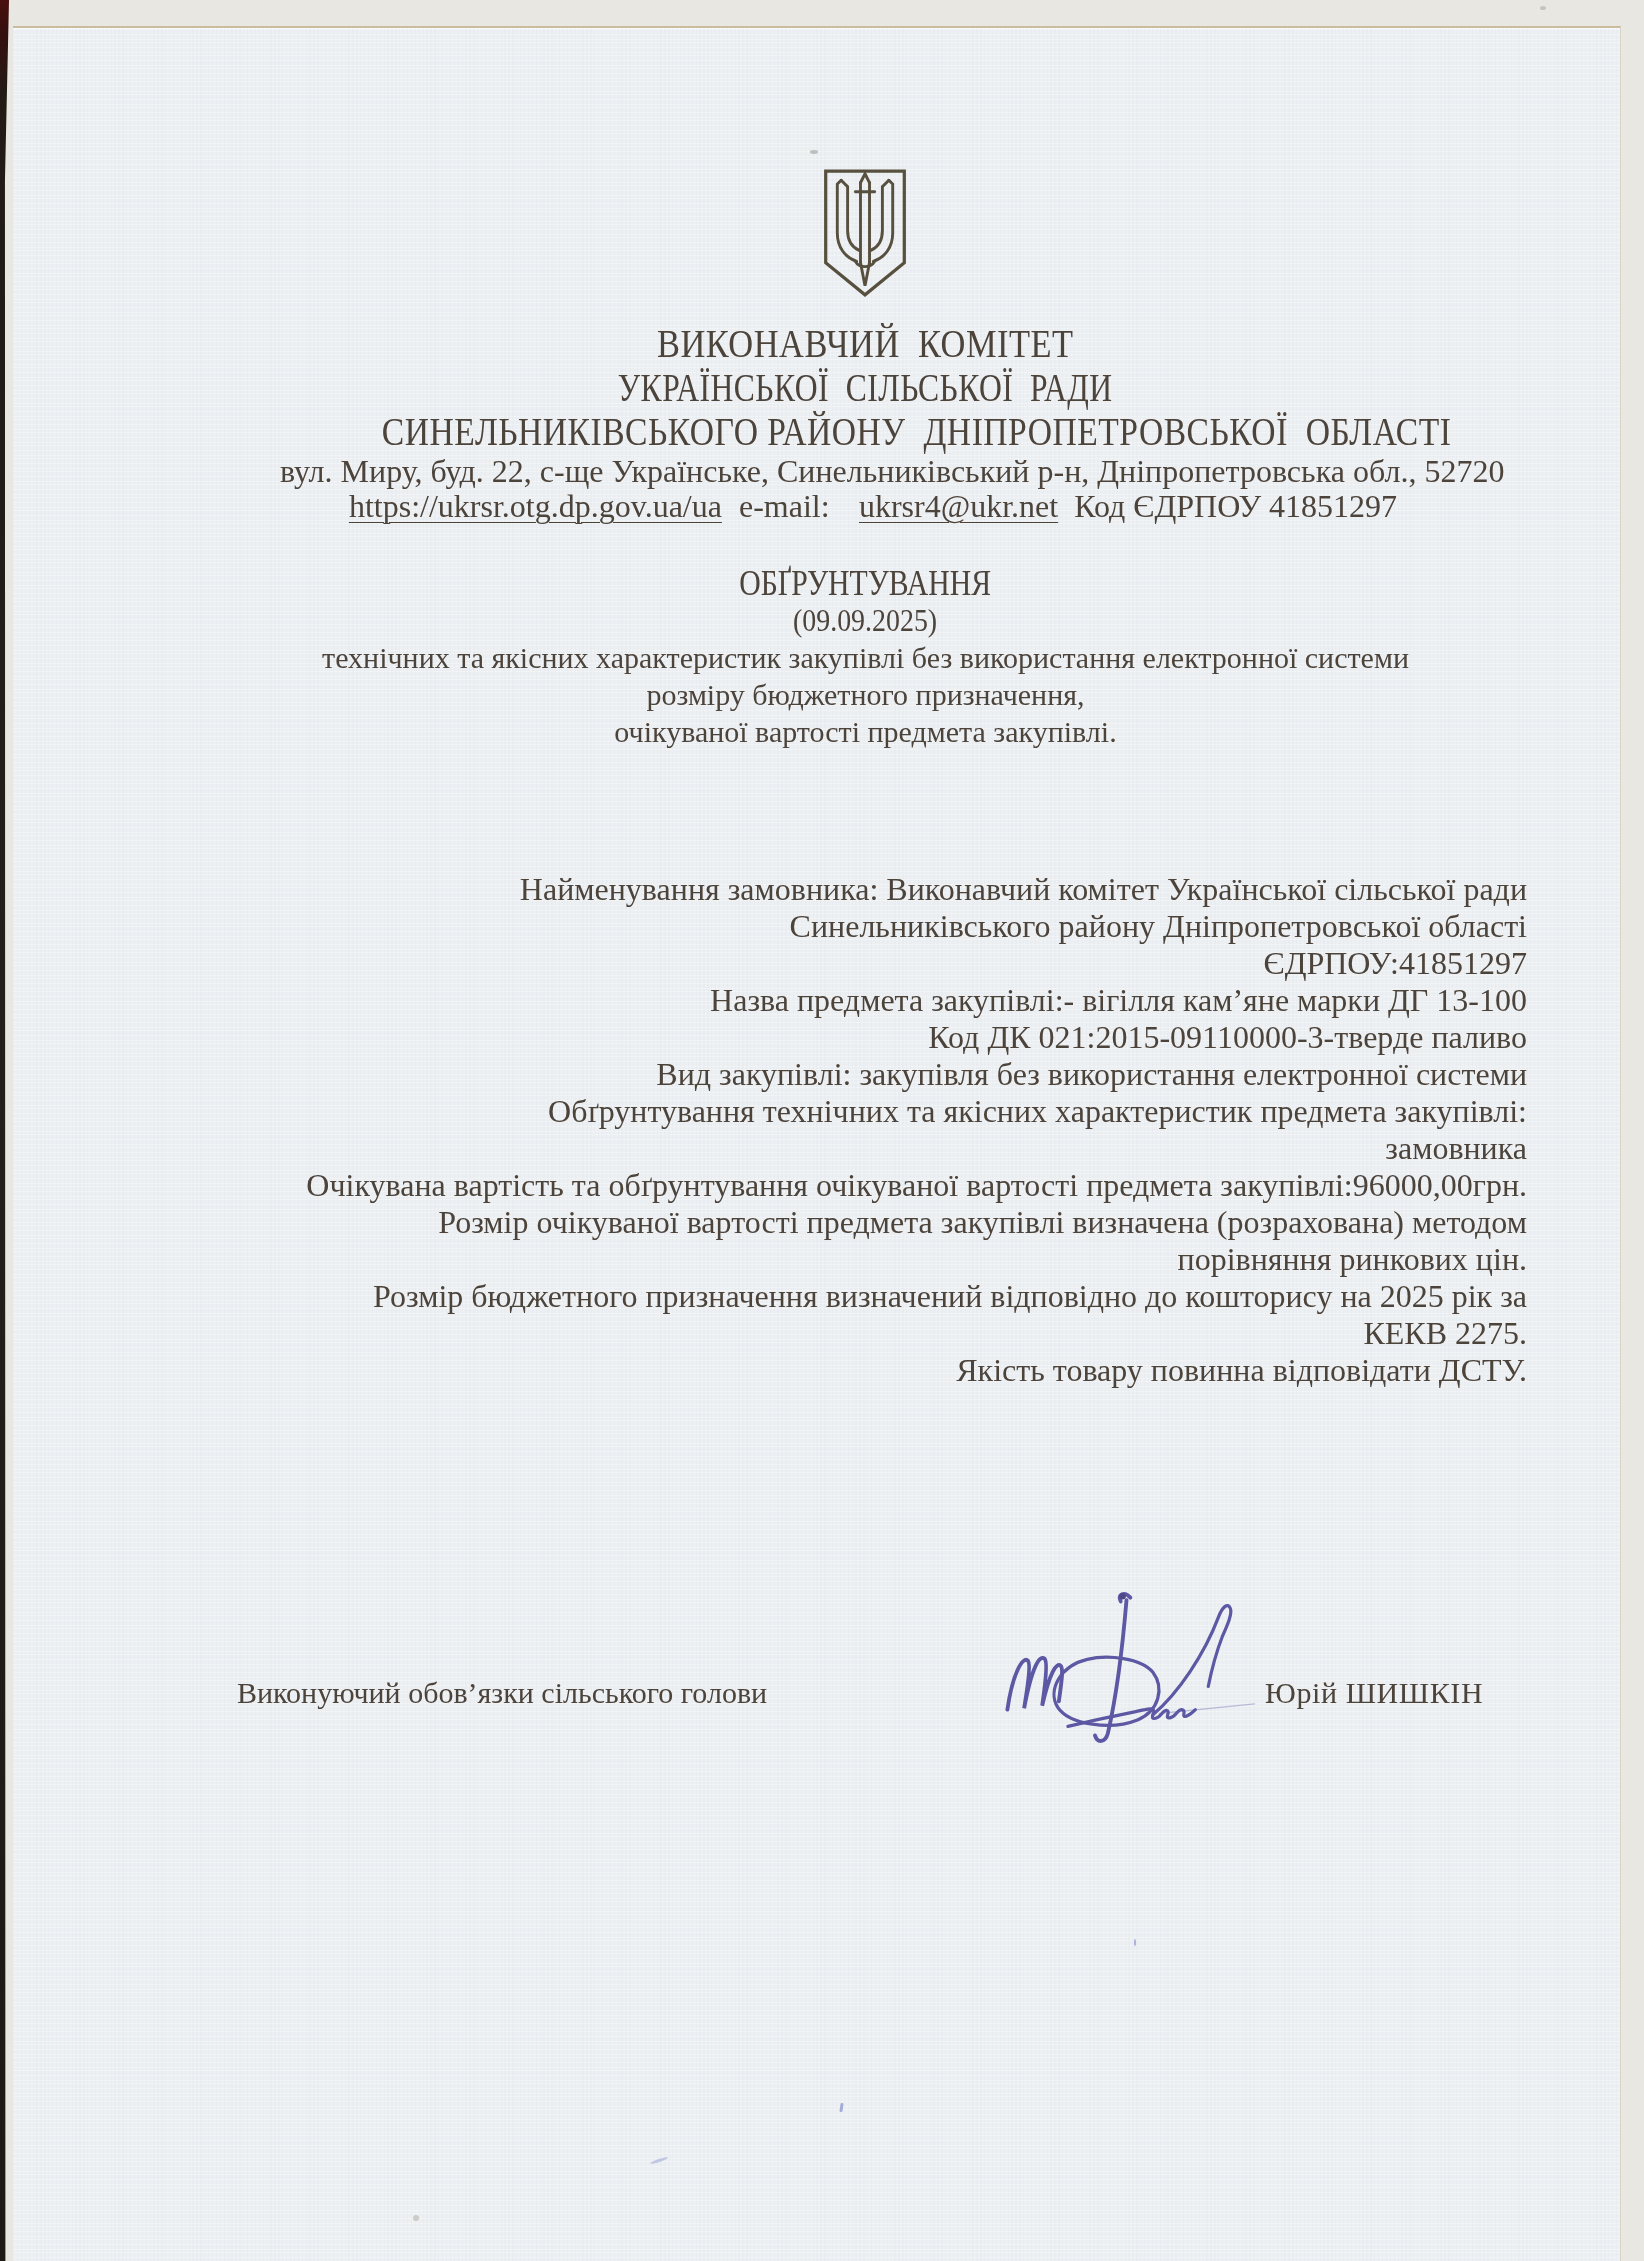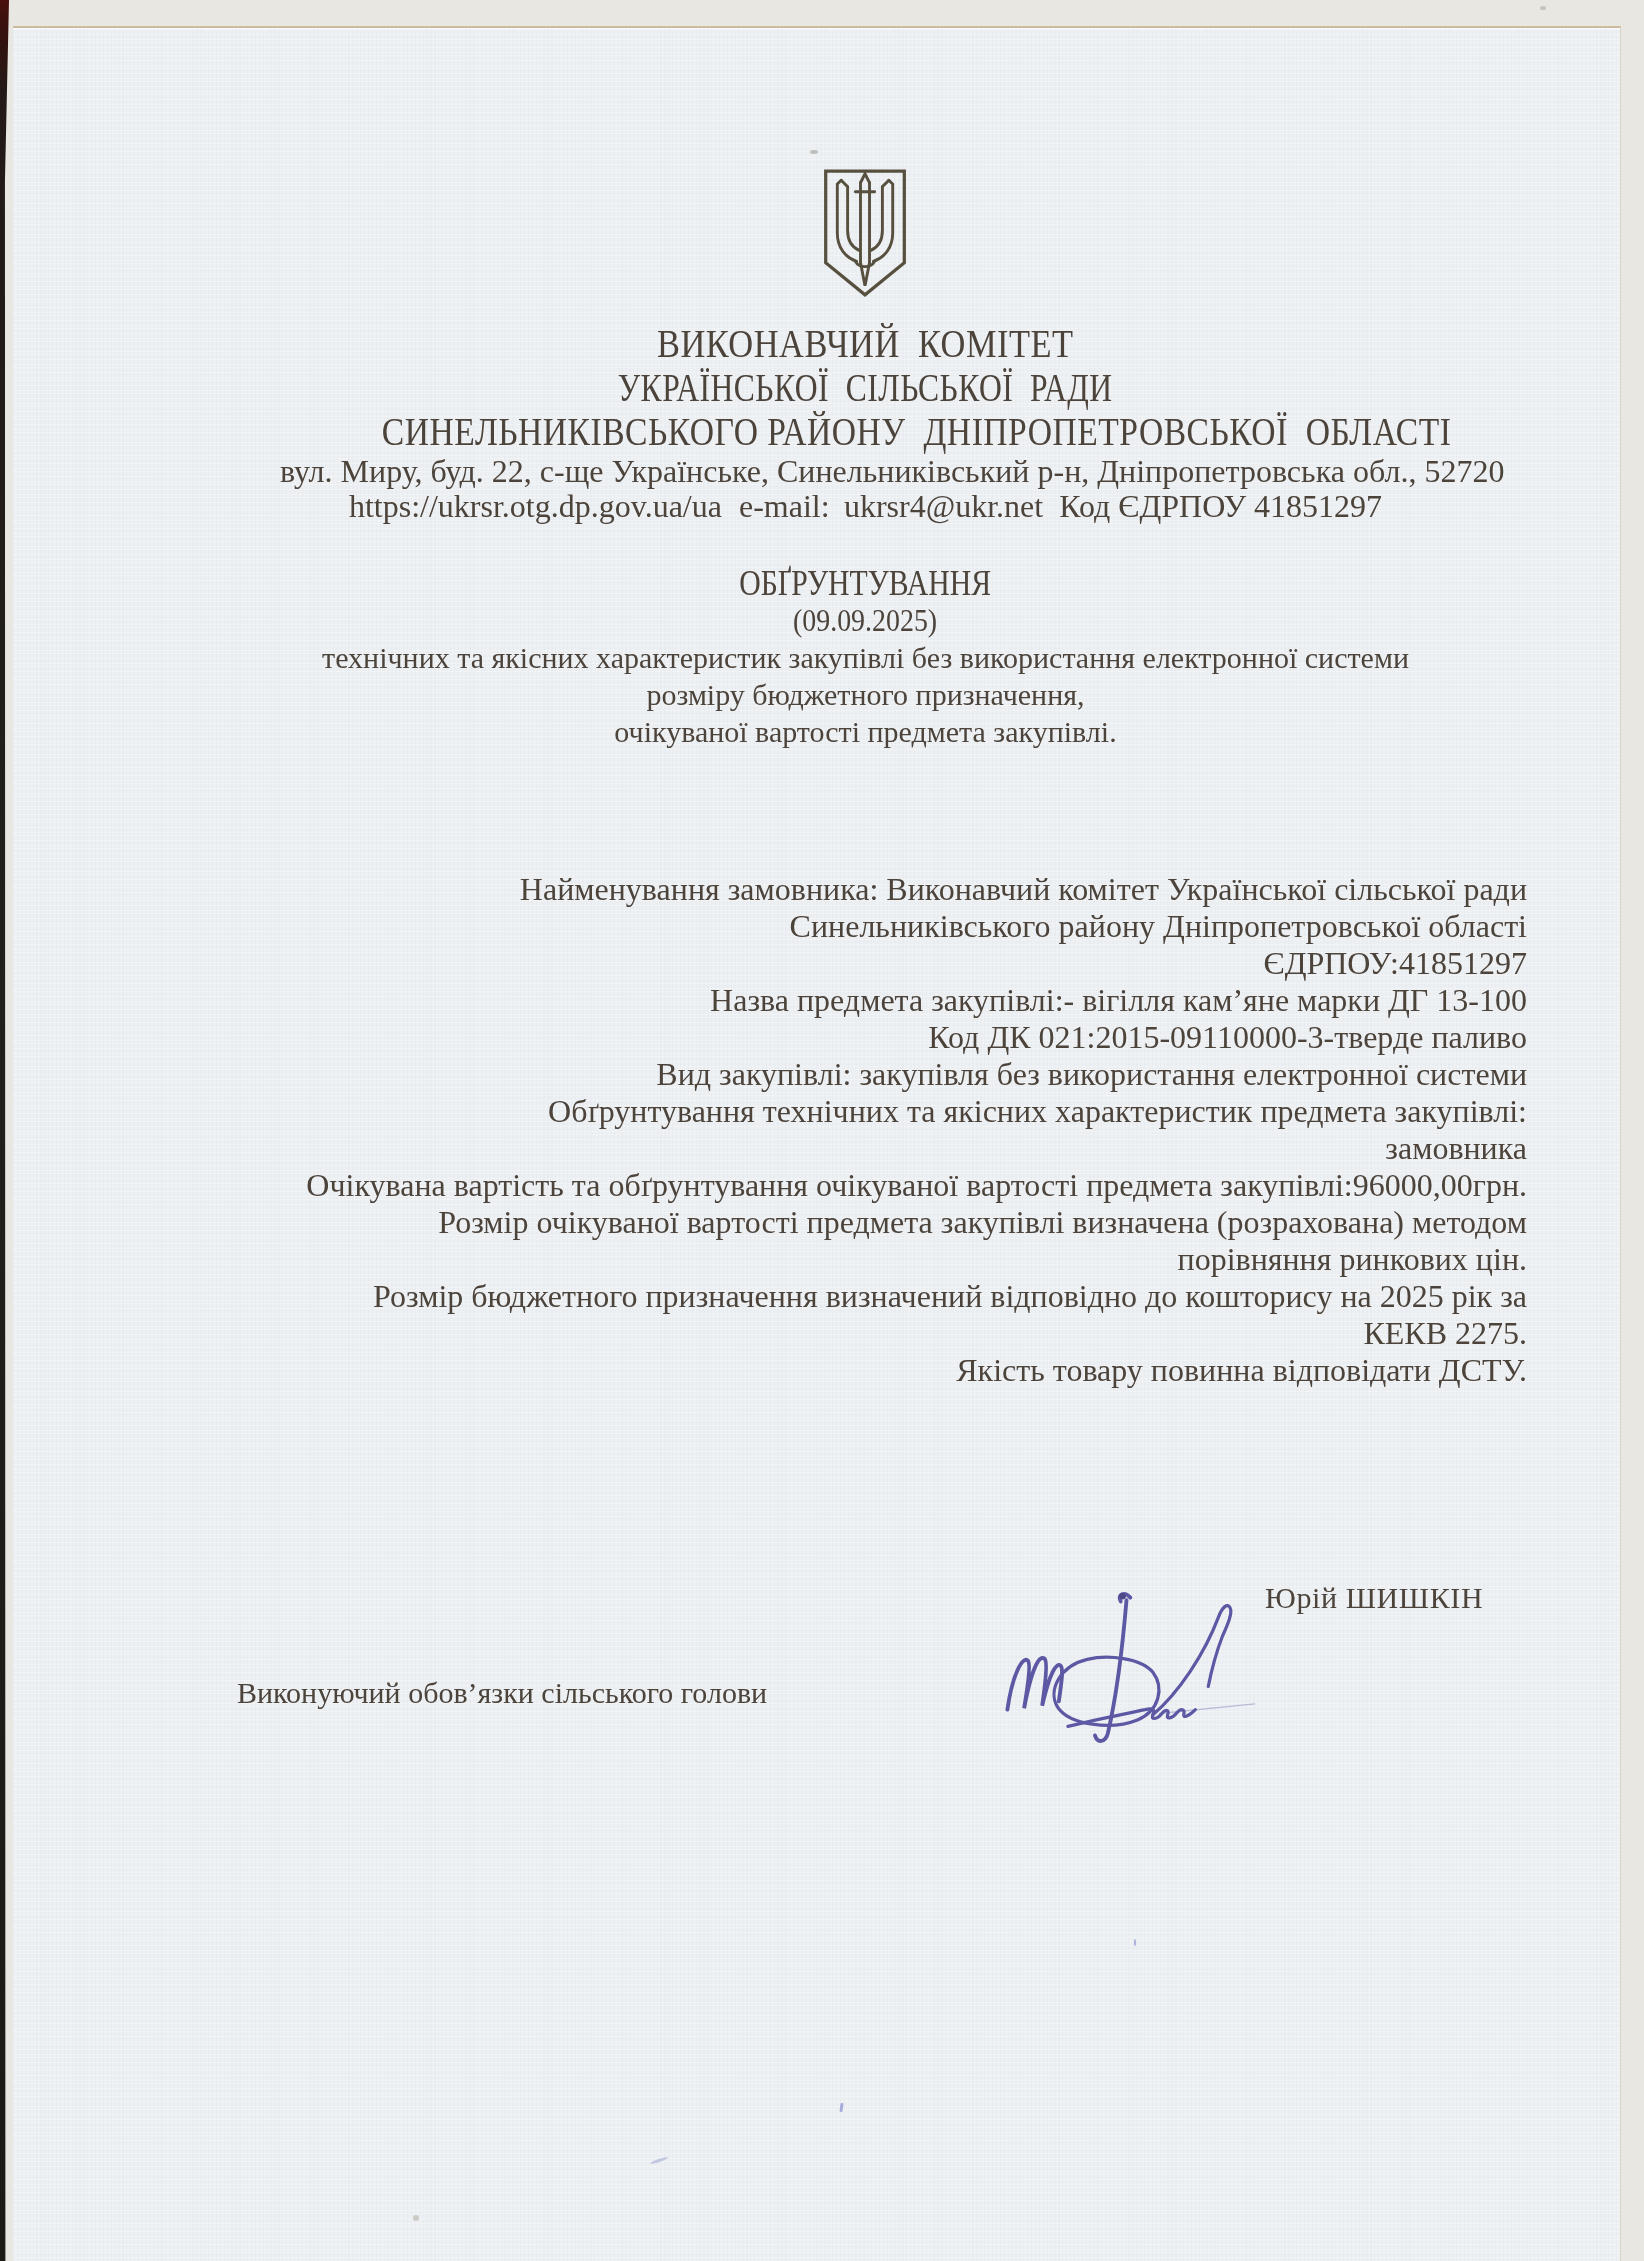--- a/index.html
+++ b/index.html
@@ -31,28 +31,28 @@
   }
   
   .abs{position:absolute;z-index:10;color:#4c433b;}
   .center-col{left:280px;width:1171px;text-align:center;}
   .nowrap{white-space:nowrap;}
   .cond{display:inline-block;white-space:pre;transform-origin:50% 50%;}
   .sx86{transform:scaleX(.86);} .sx79{transform:scaleX(.79);}
   .sx84{transform:scaleX(.84);} .sx85{transform:scaleX(.85);} .sx90{transform:scaleX(.90);}
   .org{top:322px;font-size:40px;line-height:44px;letter-spacing:0.6px;}
   .contact{top:454px;font-size:32px;line-height:35px;}
-  .u{text-decoration-thickness:1.3px;text-underline-offset:4.5px;}
+  .u{text-decoration:underline;text-decoration-thickness:1.3px;text-underline-offset:4.5px;margin-left:15px;}
   .gap-l{margin-left:9px;} .gap-r{margin-right:6.4px;} .gap-xl{margin-left:8px;}
   .titleblock{top:565px;font-size:30px;line-height:37px;}
   .title-main{font-size:35px;}
   .title-date{font-size:31px;}
   .bodyblock{left:237px;top:823px;width:1290px;font-size:32px;line-height:37px;text-align:right;margin-top:48px;}
   .sig-label{left:237px;top:1674px;font-size:30px;line-height:37px;}
-  .sig-name{left:1265px;top:1579px;font-size:30px;line-height:37px;letter-spacing:0.6px;}
+  .sig-name{left:1265px;top:1674px;font-size:30px;line-height:37px;letter-spacing:0.6px;}
   .emblem{left:819px;top:166px;width:92px;height:134px;}
   .signature{left:998px;top:1577px;width:266px;height:188px;}
 </style>
 </head>
 <body>
 
 <div class="edge-strip"></div>
 
 <div class="paper"></div>
 

